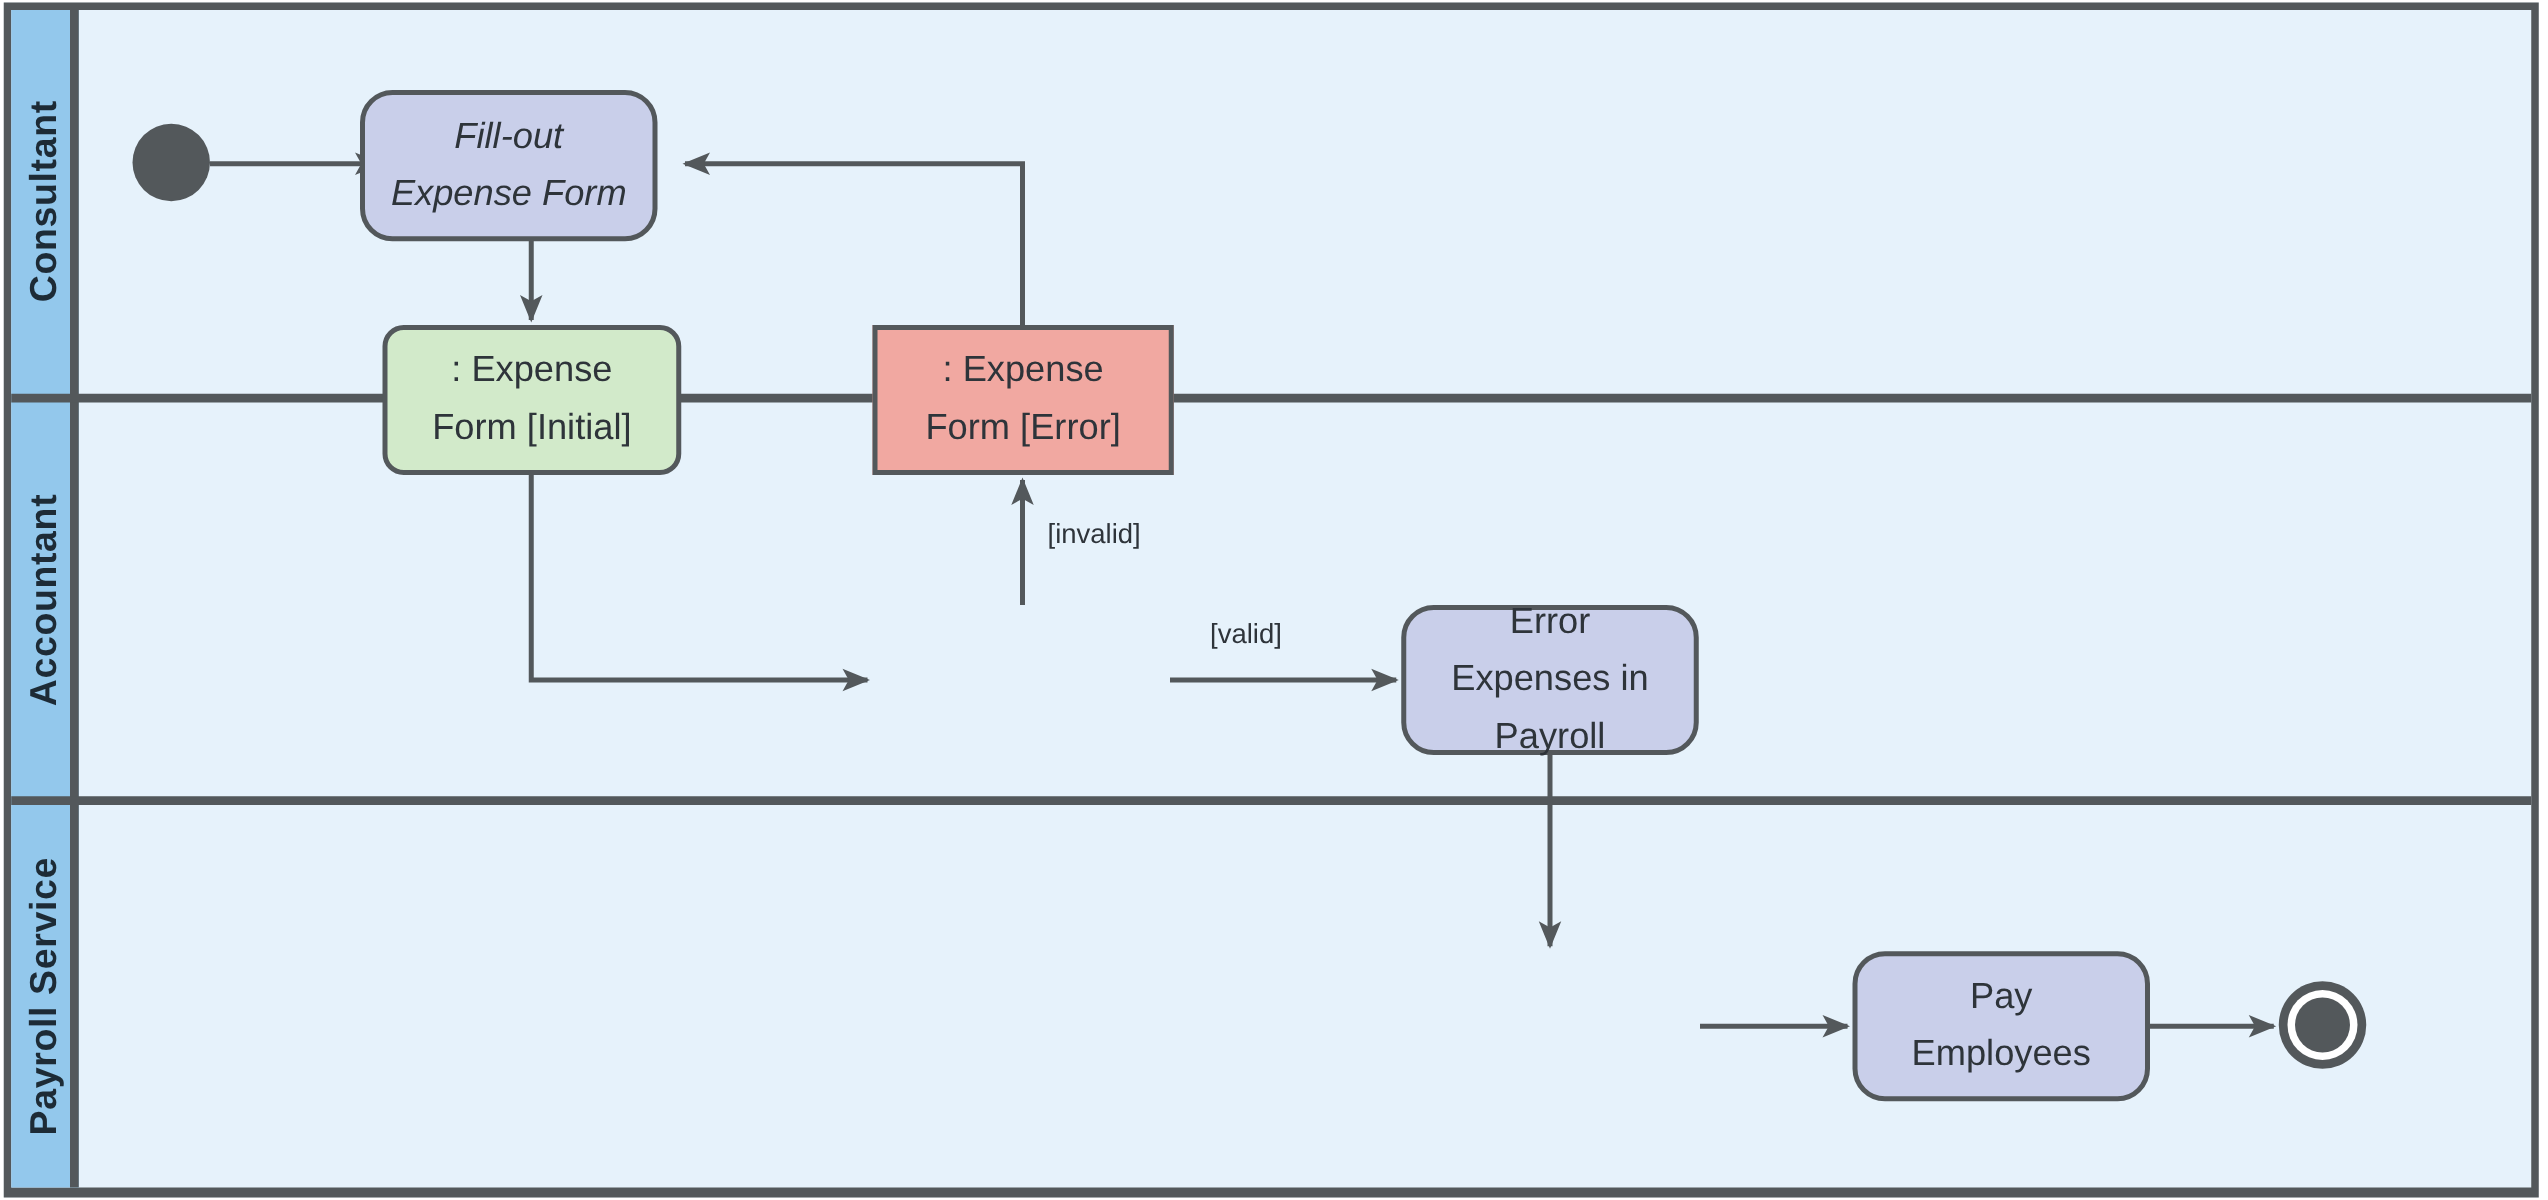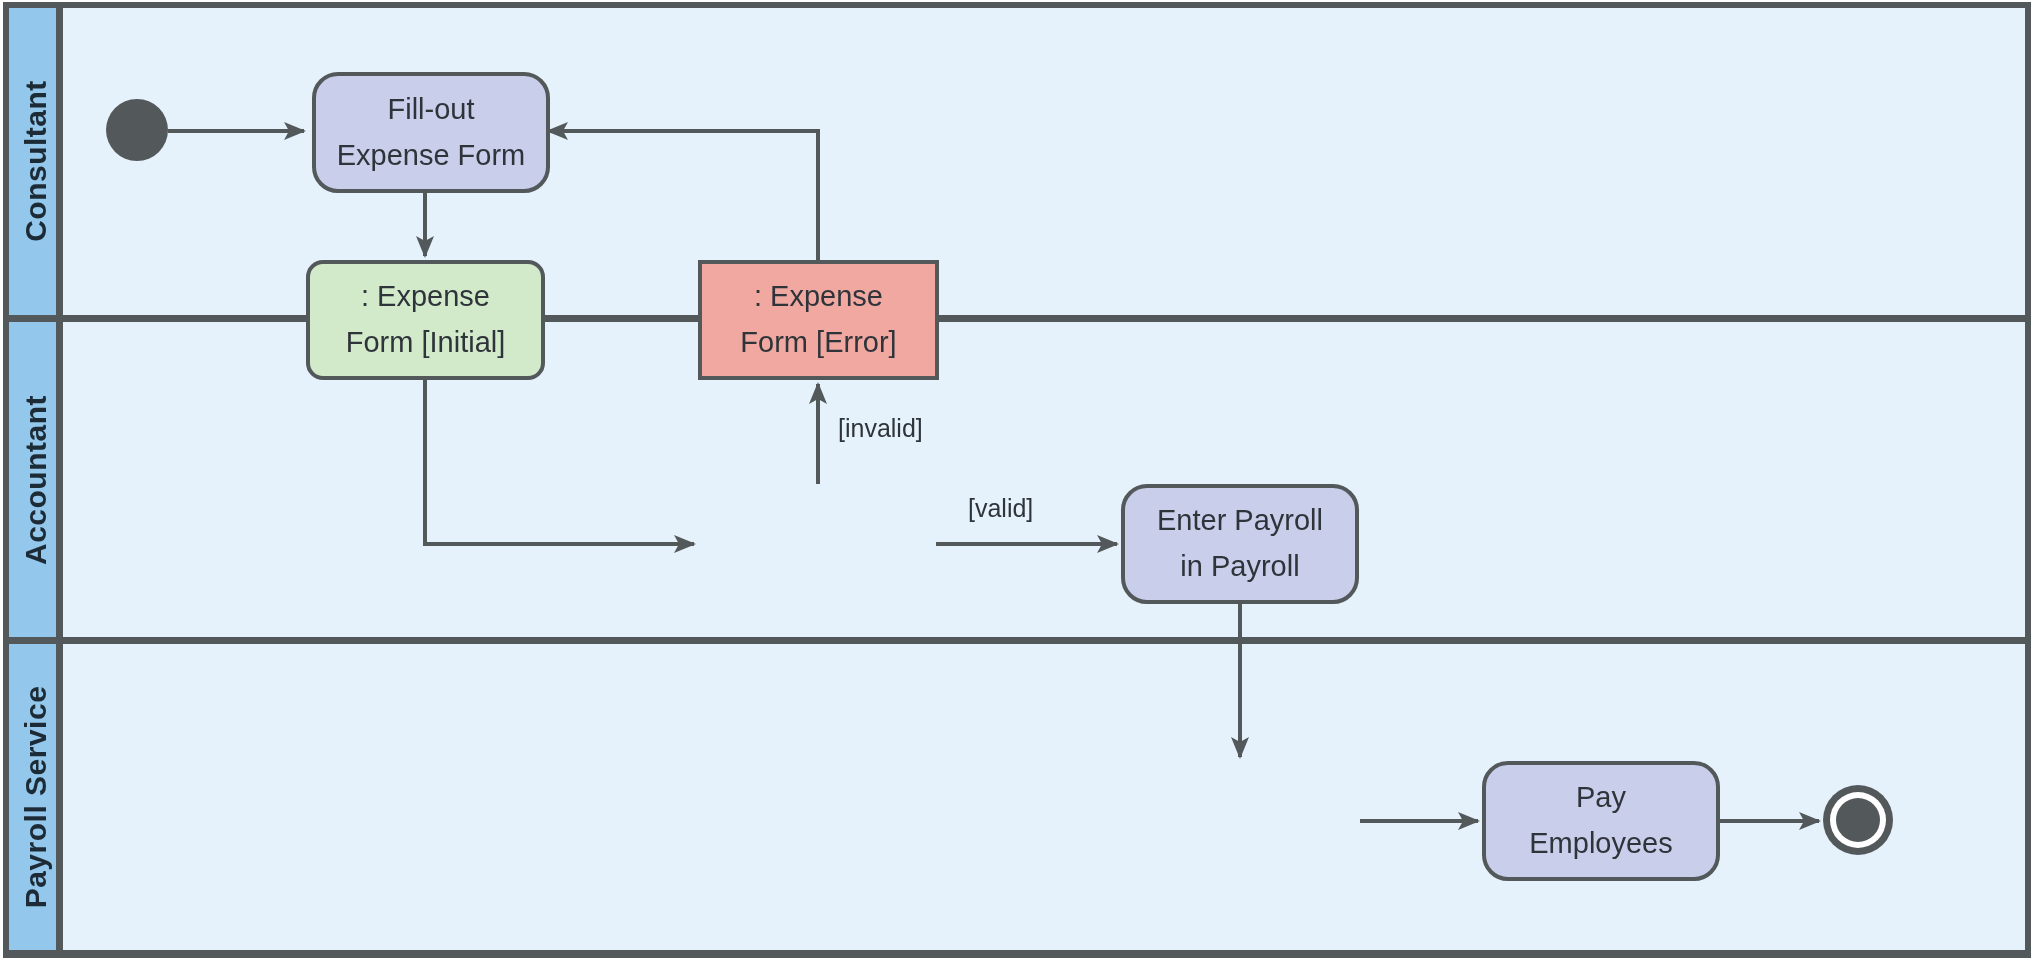--- a/index.html
+++ b/index.html
@@ -22,21 +22,21 @@
          border:6px solid var(--border);border-bottom-width:8px;z-index:1;}
   .label-col{position:absolute;left:9px;top:8px;width:54px;height:942px;
              background:var(--lane-label-bg);border-right:7px solid var(--border);z-index:1;}
   .lane-divider{position:absolute;left:9px;width:2016px;height:7px;background:var(--border);z-index:1;}
   .lane-label{position:absolute;left:36px;transform:translate(-50%,-50%) rotate(-90deg);
               transform-origin:center;white-space:nowrap;font-size:30px;font-weight:bold;
               color:var(--lane-text);z-index:2;letter-spacing:0.5px;}
 
   
   svg.edges{position:absolute;left:0;top:0;z-index:2;}
-  .edge-label{position:absolute;font-size:25px;color:var(--node-text);z-index:4;white-space:nowrap;}
+  .edge-label{position:absolute;font-size:22px;color:var(--node-text);z-index:4;white-space:nowrap;}
 
   
   .node{position:absolute;display:flex;align-items:center;justify-content:center;
         text-align:center;font-size:29px;line-height:1.58;color:var(--node-text);
         border:4px solid var(--border);z-index:3;padding:4px 18px;}
   .action{background:var(--action-fill);border-radius:26px;}
   .object-green{background:var(--object-green-fill);border-radius:17px;}
   .object-error{background:var(--object-error-fill);}
   .initial-node{position:absolute;width:62px;height:62px;border-radius:50%;
                 background:var(--border);z-index:3;}
@@ -78,28 +78,28 @@
       <path d="M1360,821 L1478,821" marker-end="url(#arrow)"></path>
       <path d="M1720,821 L1819,821" marker-end="url(#arrow)"></path>
     </g>
   </svg>
 
   <div class="edge-label" style="left:838px;top:414px;">[invalid]</div>
   <div class="edge-label" style="left:968px;top:494px;">[valid]</div>
 
   <div class="initial-node" style="left:106px;top:99px;"></div>
 
-  <div class="node action" style="left:312px;top:72px;width:238px;height:121px;">Fill-out Expense Form</div>
+  <div class="node action" style="left:288px;top:72px;width:238px;height:121px;font-style:italic;">Fill-out Expense Form</div>
 
   <div class="node object-green" style="left:306px;top:260px;width:239px;height:120px;">: Expense Form [Initial]</div>
 
   <div class="node object-error" style="left:698px;top:260px;width:241px;height:120px;text-align:center;">: Expense Form [Error]</div>
 
 
-  <div class="node action" style="left:1121px;top:484px;width:238px;height:120px;">Enter Payroll in Payroll</div>
+  <div class="node action" style="left:1121px;top:484px;width:238px;height:120px;">Error Expenses in Payroll</div>
 
 
   <div class="node action" style="left:1482px;top:761px;width:238px;height:120px;">Pay Employees</div>
 
   <div class="final-node" style="left:1823px;top:785px;">
     <div class="ring"></div>
     <div class="core"></div>
   </div>
 
 </div>

